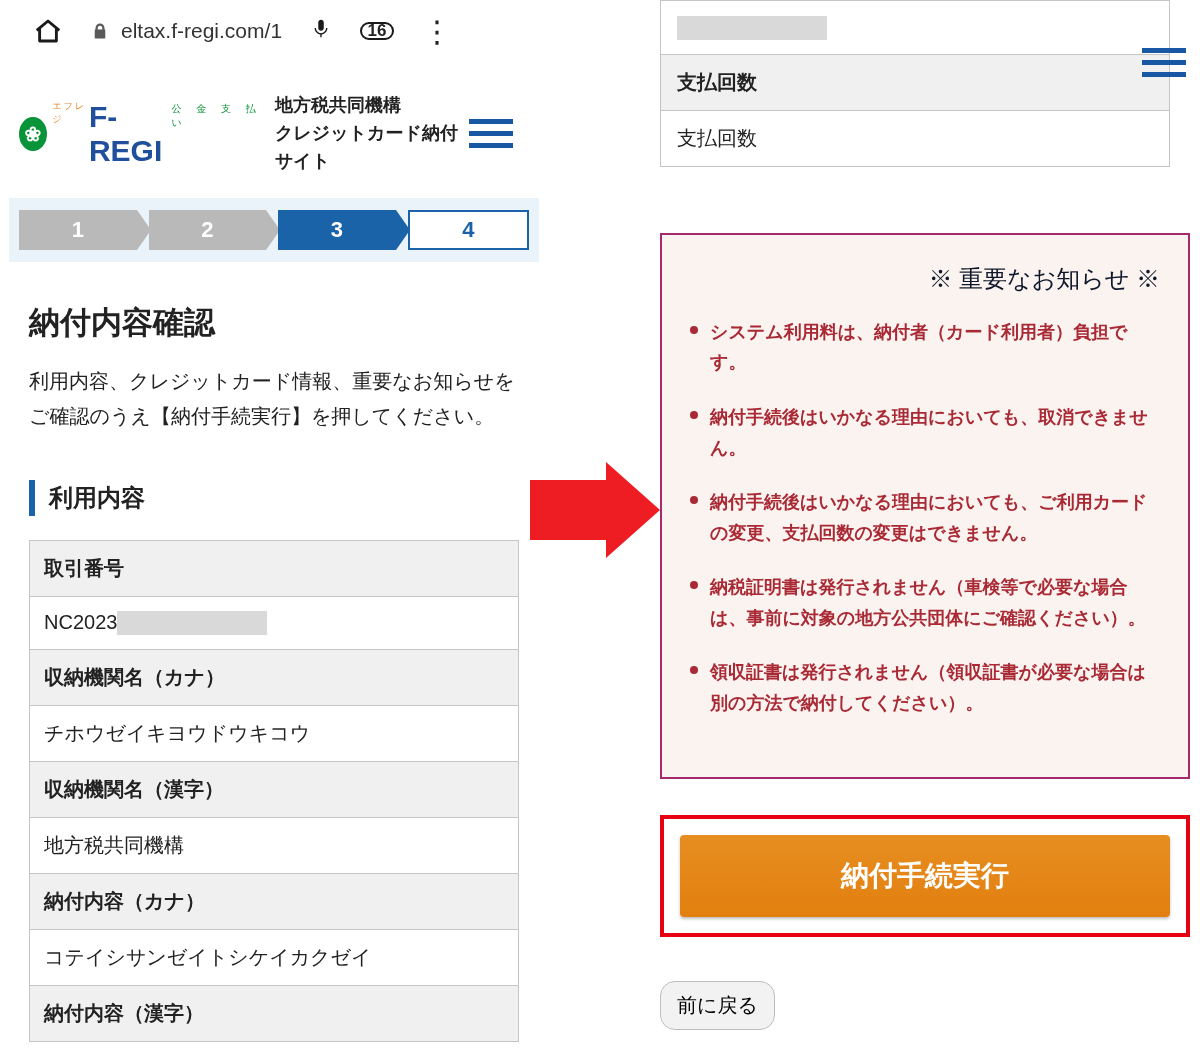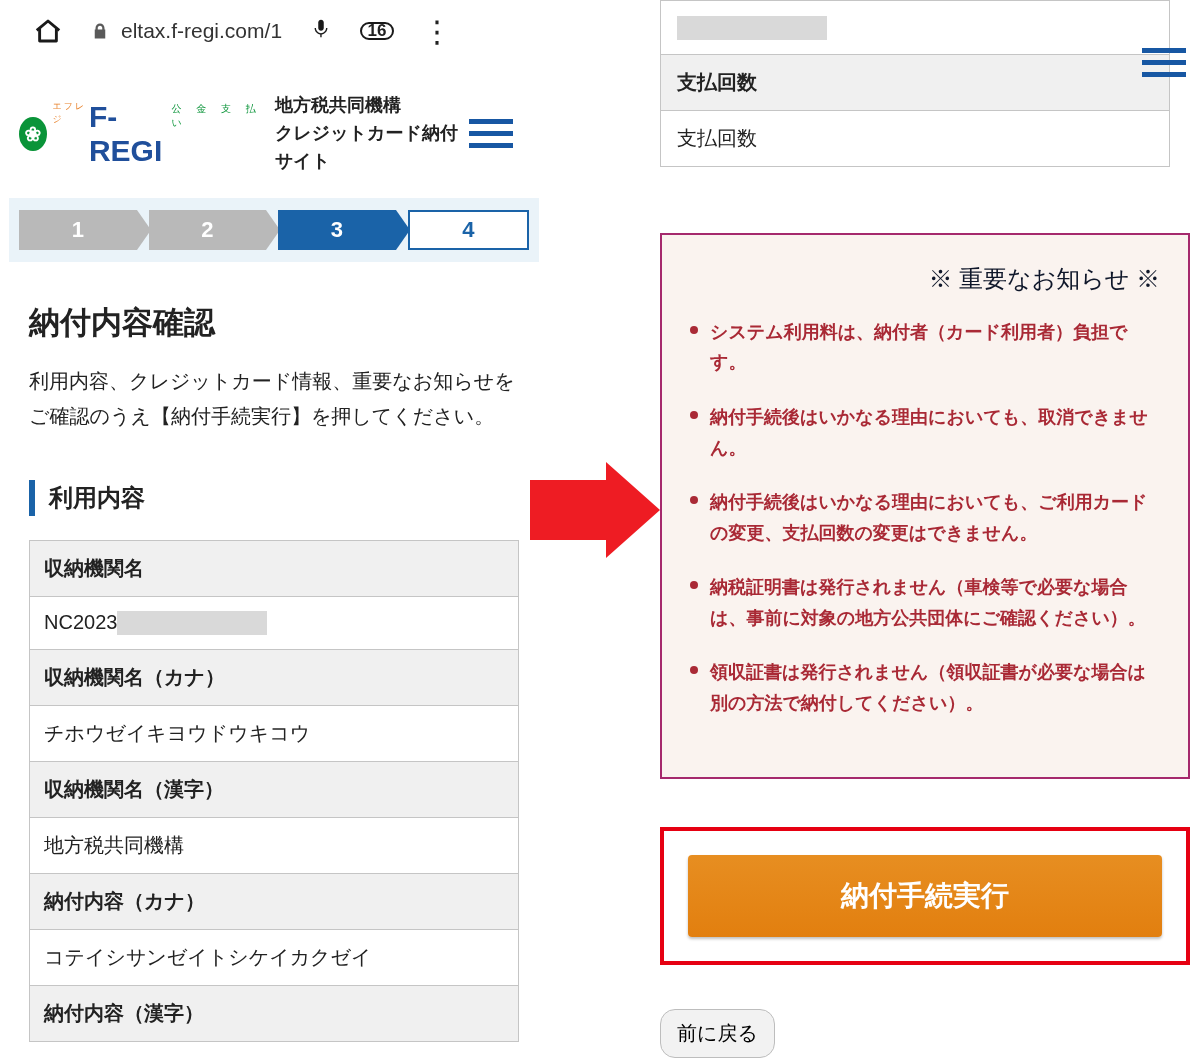--- a/index.html
+++ b/index.html
@@ -50,21 +50,21 @@
     .rtable {border:1px solid #c5c5c5; margin:0 20px 0 0;}
     .rtable .td {background:#fff; border-top:1px solid #c5c5c5; padding:14px 16px; font-size:20px;}
     .rtable .td:first-child {border-top:none;}
     .rtable .th {background:#f0f0f0; border-top:1px solid #c5c5c5; padding:14px 16px; font-size:20px; font-weight:800;}
     .right .hamburger {position:absolute; right:4px; top:48px;}
     .notice {margin:66px 0 0 0; border:2px solid #a5296d; background:#faf3ef; padding:28px 28px 34px;}
     .notice h2 {text-align:right; font-size:24px; color:#0f172a; font-weight:400; margin-bottom:22px;}
     .notice ul {list-style:none;}
     .notice li {position:relative; padding-left:20px; margin-bottom:24px; font-size:18px; line-height:1.7; color:#a92935; font-weight:600;}
     .notice li::before {content:""; position:absolute; left:0; top:9px; width:8px; height:8px; background:#a92935; border-radius:50%;}
-    .exec-wrap {margin-top:48px; border:4px solid #e60012; padding:24px;}
+    .exec-wrap {margin-top:36px; border:4px solid #e60012; padding:16px;}
     .exec-btn {width:100%; background:linear-gradient(#e78e21,#e27f0f); border:none; color:#fff; font-size:28px; font-weight:800; padding:22px 0; border-radius:4px; cursor:pointer; box-shadow:0 2px 3px rgba(0,0,0,.25);}
     .back-btn {margin-top:44px; background:#f2f2f2; border:1px solid #bdbdbd; border-radius:15px; padding:10px 16px; font-size:20px; cursor:pointer;}
     
     .arrow {position:absolute; left:530px; top:462px;}
     .arrow .shaft {position:absolute;left:0;top:18px;width:78px;height:60px;background:#ee1c23;}
     .arrow .head {position:absolute;left:76px;top:0;width:0;height:0;border-top:48px solid transparent;border-bottom:48px solid transparent;border-left:54px solid #ee1c23;}
   </style>
 </head>
 <body>
 
@@ -134,21 +134,21 @@
           </div>
       </div>
     </div>
 
     <h1 class="pagetitle">納付内容確認</h1>
     <p class="pagedesc">利用内容、クレジットカード情報、重要なお知らせをご確認のうえ【納付手続実行】を押してください。</p>
 
     <h2 class="section-title">利用内容</h2>
 
     <div class="tbl">
-      <div class="th">収納機関名</div>
+      <div class="th">取引番号</div>
       <div class="td">
         <span>NC2023</span><span class="redact"></span>
       </div>
       <div class="th">収納機関名（カナ）</div>
       <div class="td">チホウゼイキヨウドウキコウ</div>
       <div class="th">収納機関名（漢字）</div>
       <div class="td">地方税共同機構</div>
       <div class="th">納付内容（カナ）</div>
       <div class="td">コテイシサンゼイトシケイカクゼイ</div>
       <div class="th">納付内容（漢字）</div>

